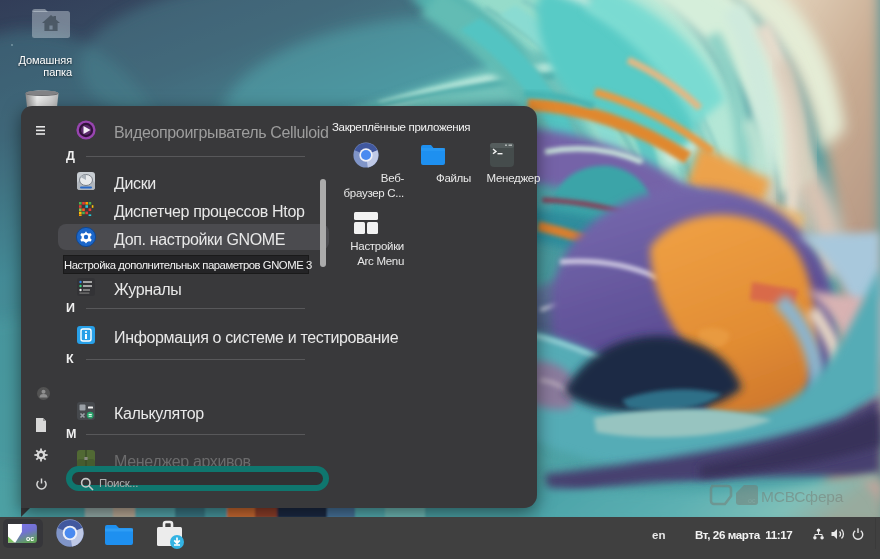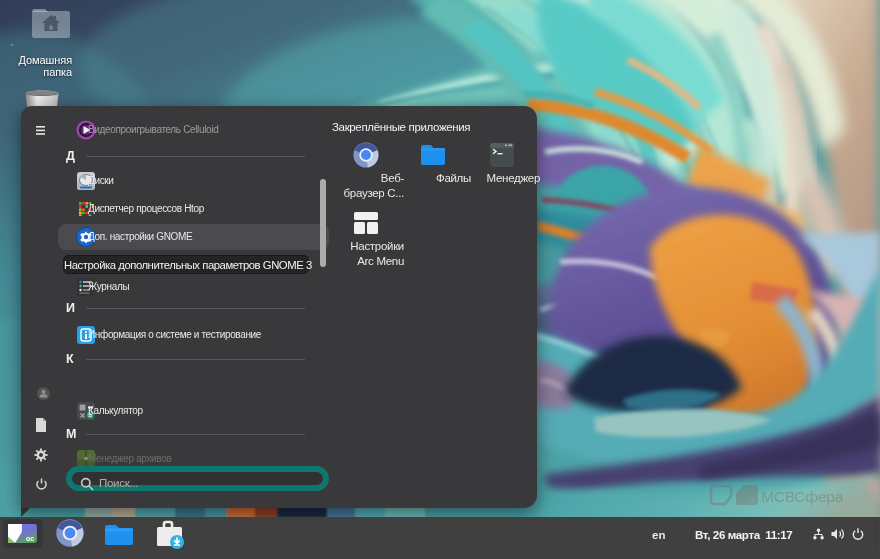--- a/index.html
+++ b/index.html
@@ -7,26 +7,26 @@
 body { font-family:"Liberation Sans", sans-serif; position:relative; }
 #wall { position:absolute; left:0; top:0; width:880px; height:559px; }
 
 #homeicon { position:absolute; left:18px; top:8px; width:54px; text-align:right; }
 #homeicon .lbl { color:#fff; font-size:11px; line-height:12px; margin-top:11px; letter-spacing:-0.1px; text-shadow:0 1px 2px rgba(0,0,0,.65); }
 
 #menu { position:absolute; left:21px; top:106px; width:516px; height:402px; background:#39393b; border-radius:11px 13px 13px 0; box-shadow:0 5px 18px rgba(0,0,0,.5); }
 #tail { position:absolute; left:21px; top:507px; width:0; height:0; border-left:10px solid #39393b; border-bottom:10px solid transparent; }
 .row { position:absolute; left:37px; width:270px; height:26px; }
 .row .ric { position:absolute; left:18px; top:3px; width:20px; height:20px; }
-.row .rtx { position:absolute; left:30px; top:6.5px; font-size:10px; letter-spacing:-0.35px; color:#e8e8e8; white-space:nowrap; }
+.row .rtx { position:absolute; left:56px; top:6.5px; font-size:16px; letter-spacing:-0.35px; color:#e8e8e8; white-space:nowrap; }
 .row .grey { color:#9d9d9d; }
 .hdr { position:absolute; left:45px; font-size:12.5px; font-weight:bold; color:#f0f0f0; }
 .hline { position:absolute; height:1px; background:#58585a; left:65px; width:219px; }
 #hl { position:absolute; left:37px; top:118px; width:271px; height:26px; background:#4b4b4f; border-radius:8px; }
-#tooltip { position:absolute; left:42px; top:149px; width:246px; height:19px; background:#242426; border:1px solid #1a1a1a; border-radius:5px; color:#f2f2f2; font-size:11.3px; letter-spacing:-0.45px; text-align:center; line-height:18px; white-space:nowrap; }
+#tooltip { position:absolute; left:42px; top:149px; width:246px; height:19px; background:#242426; border:1px solid #1a1a1a; border-radius:0; color:#f2f2f2; font-size:11.3px; letter-spacing:-0.45px; text-align:center; line-height:18px; white-space:nowrap; }
 #search { position:absolute; left:45px; top:360px; width:263px; height:25px; background:#313133; border:6px solid #0f766e; border-radius:13px; }
 #search span { position:absolute; left:27px; top:5px; color:#b0b0b0; font-size:11.5px; letter-spacing:-0.3px; }
 #scrollbar { position:absolute; left:299px; top:73px; width:6px; height:88px; background:#ababab; border-radius:3px; }
 
 #pinttl { position:absolute; left:311px; top:15px; font-size:11.5px; letter-spacing:-0.35px; font-weight:normal; color:#f2f2f2; }
 .pin { position:absolute; width:76px; text-align:right; }
 .pin .plbl { color:#e8e8e8; font-size:11.5px; letter-spacing:-0.3px; line-height:14.5px; margin-top:3px; }
 .pin svg { display:block; margin:0 auto; }
 
 #bar { position:absolute; left:0; top:517px; width:880px; height:42px; background:#404040; }

